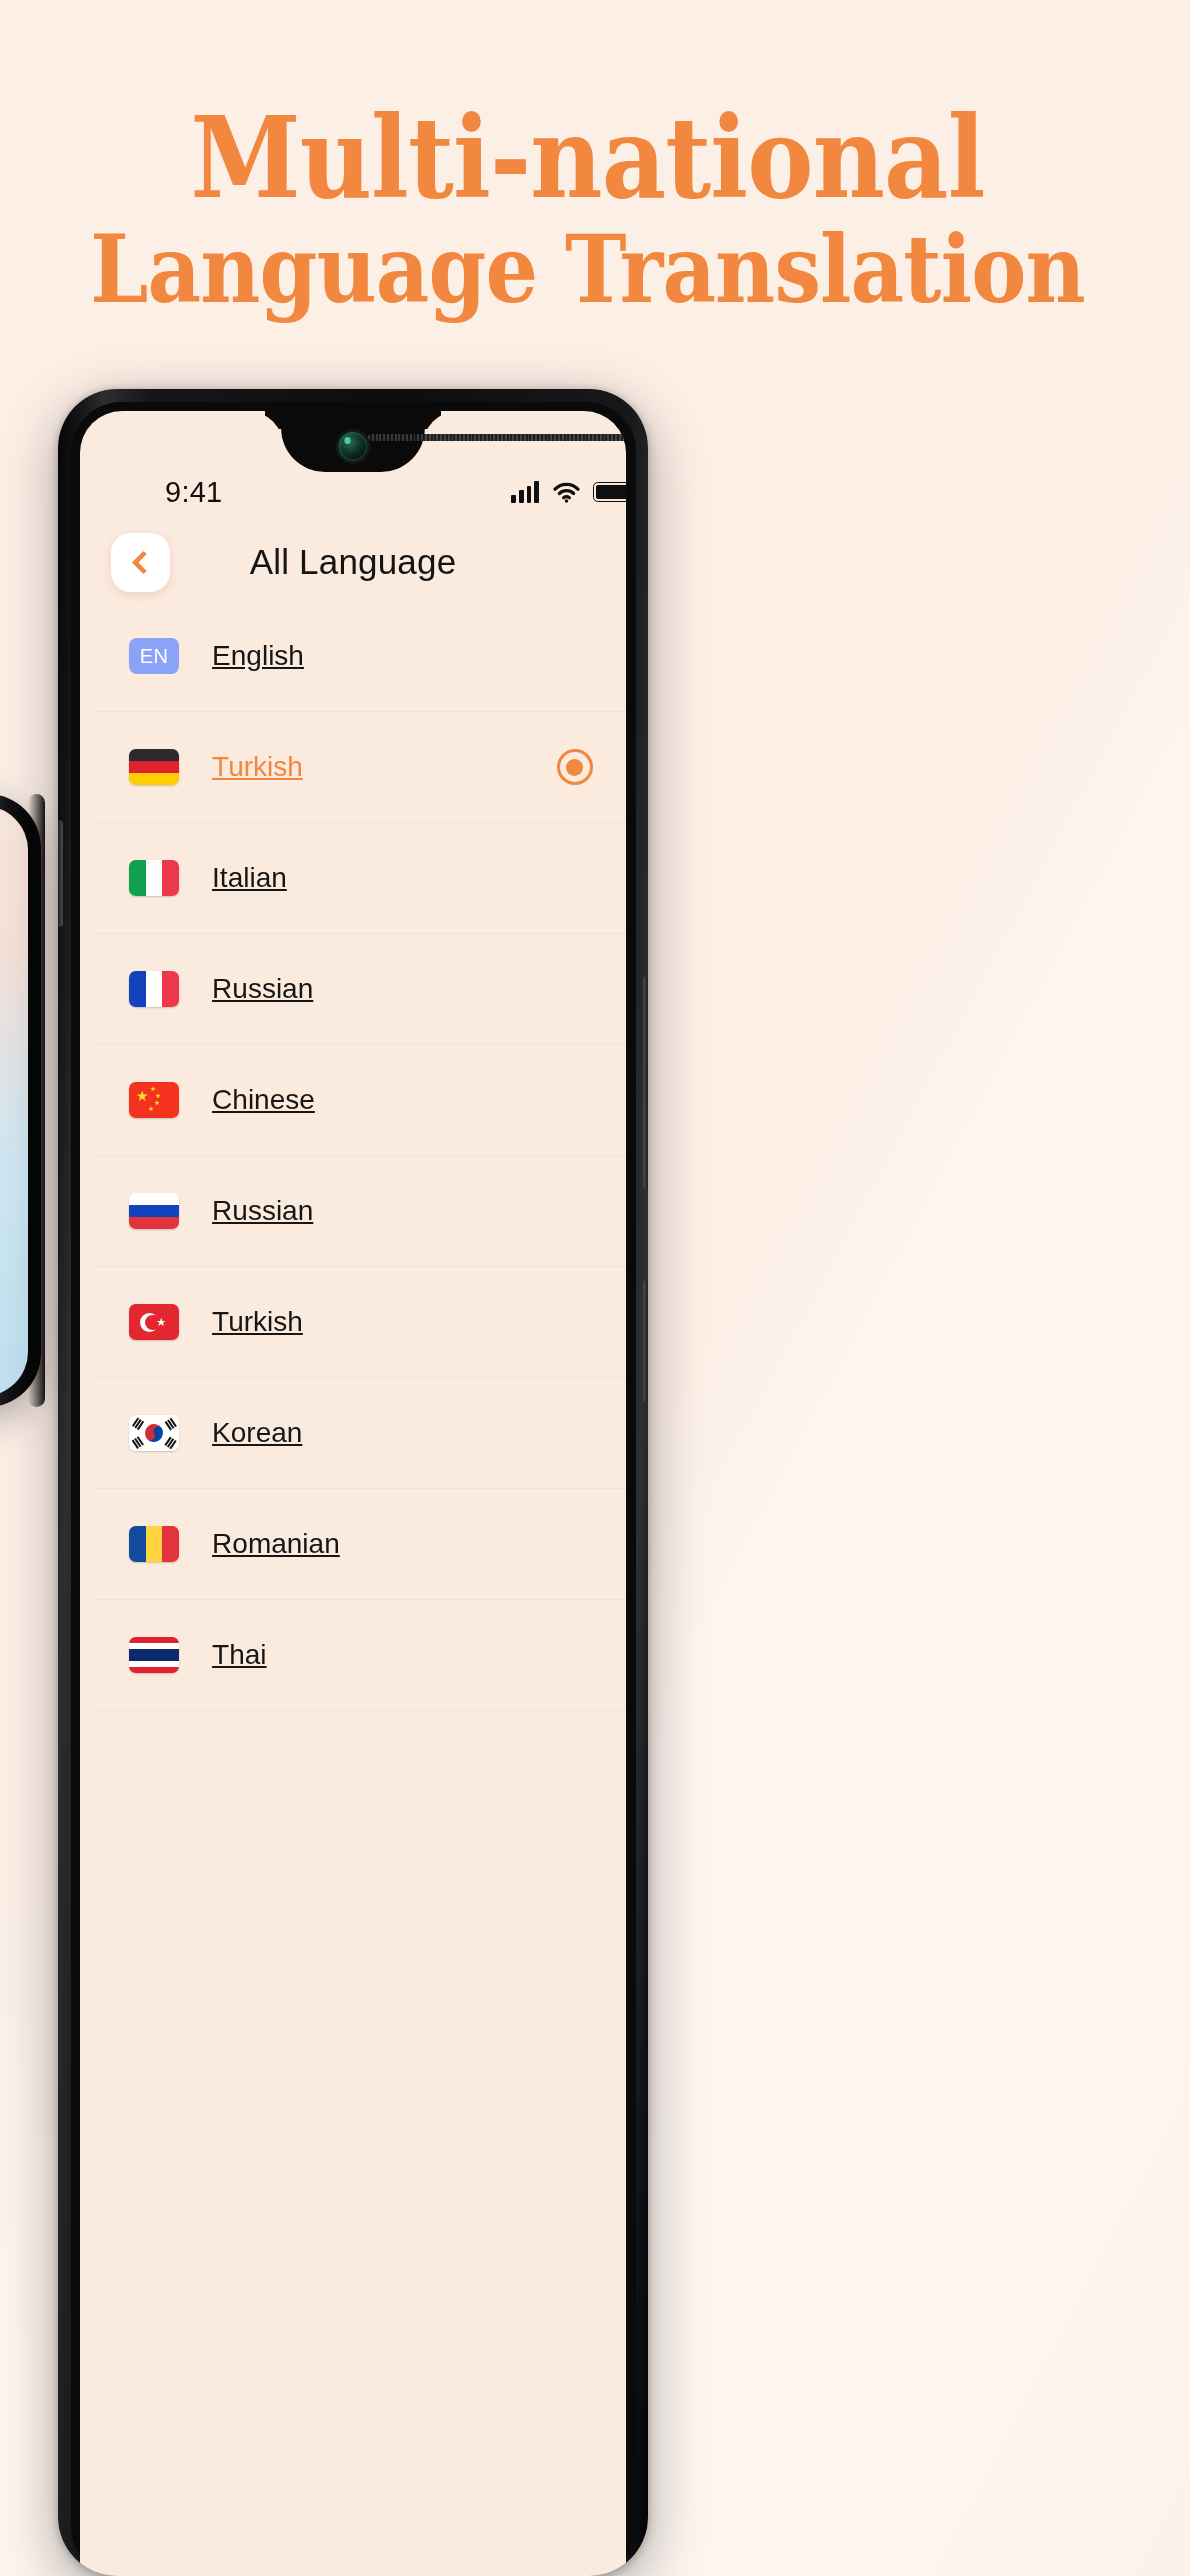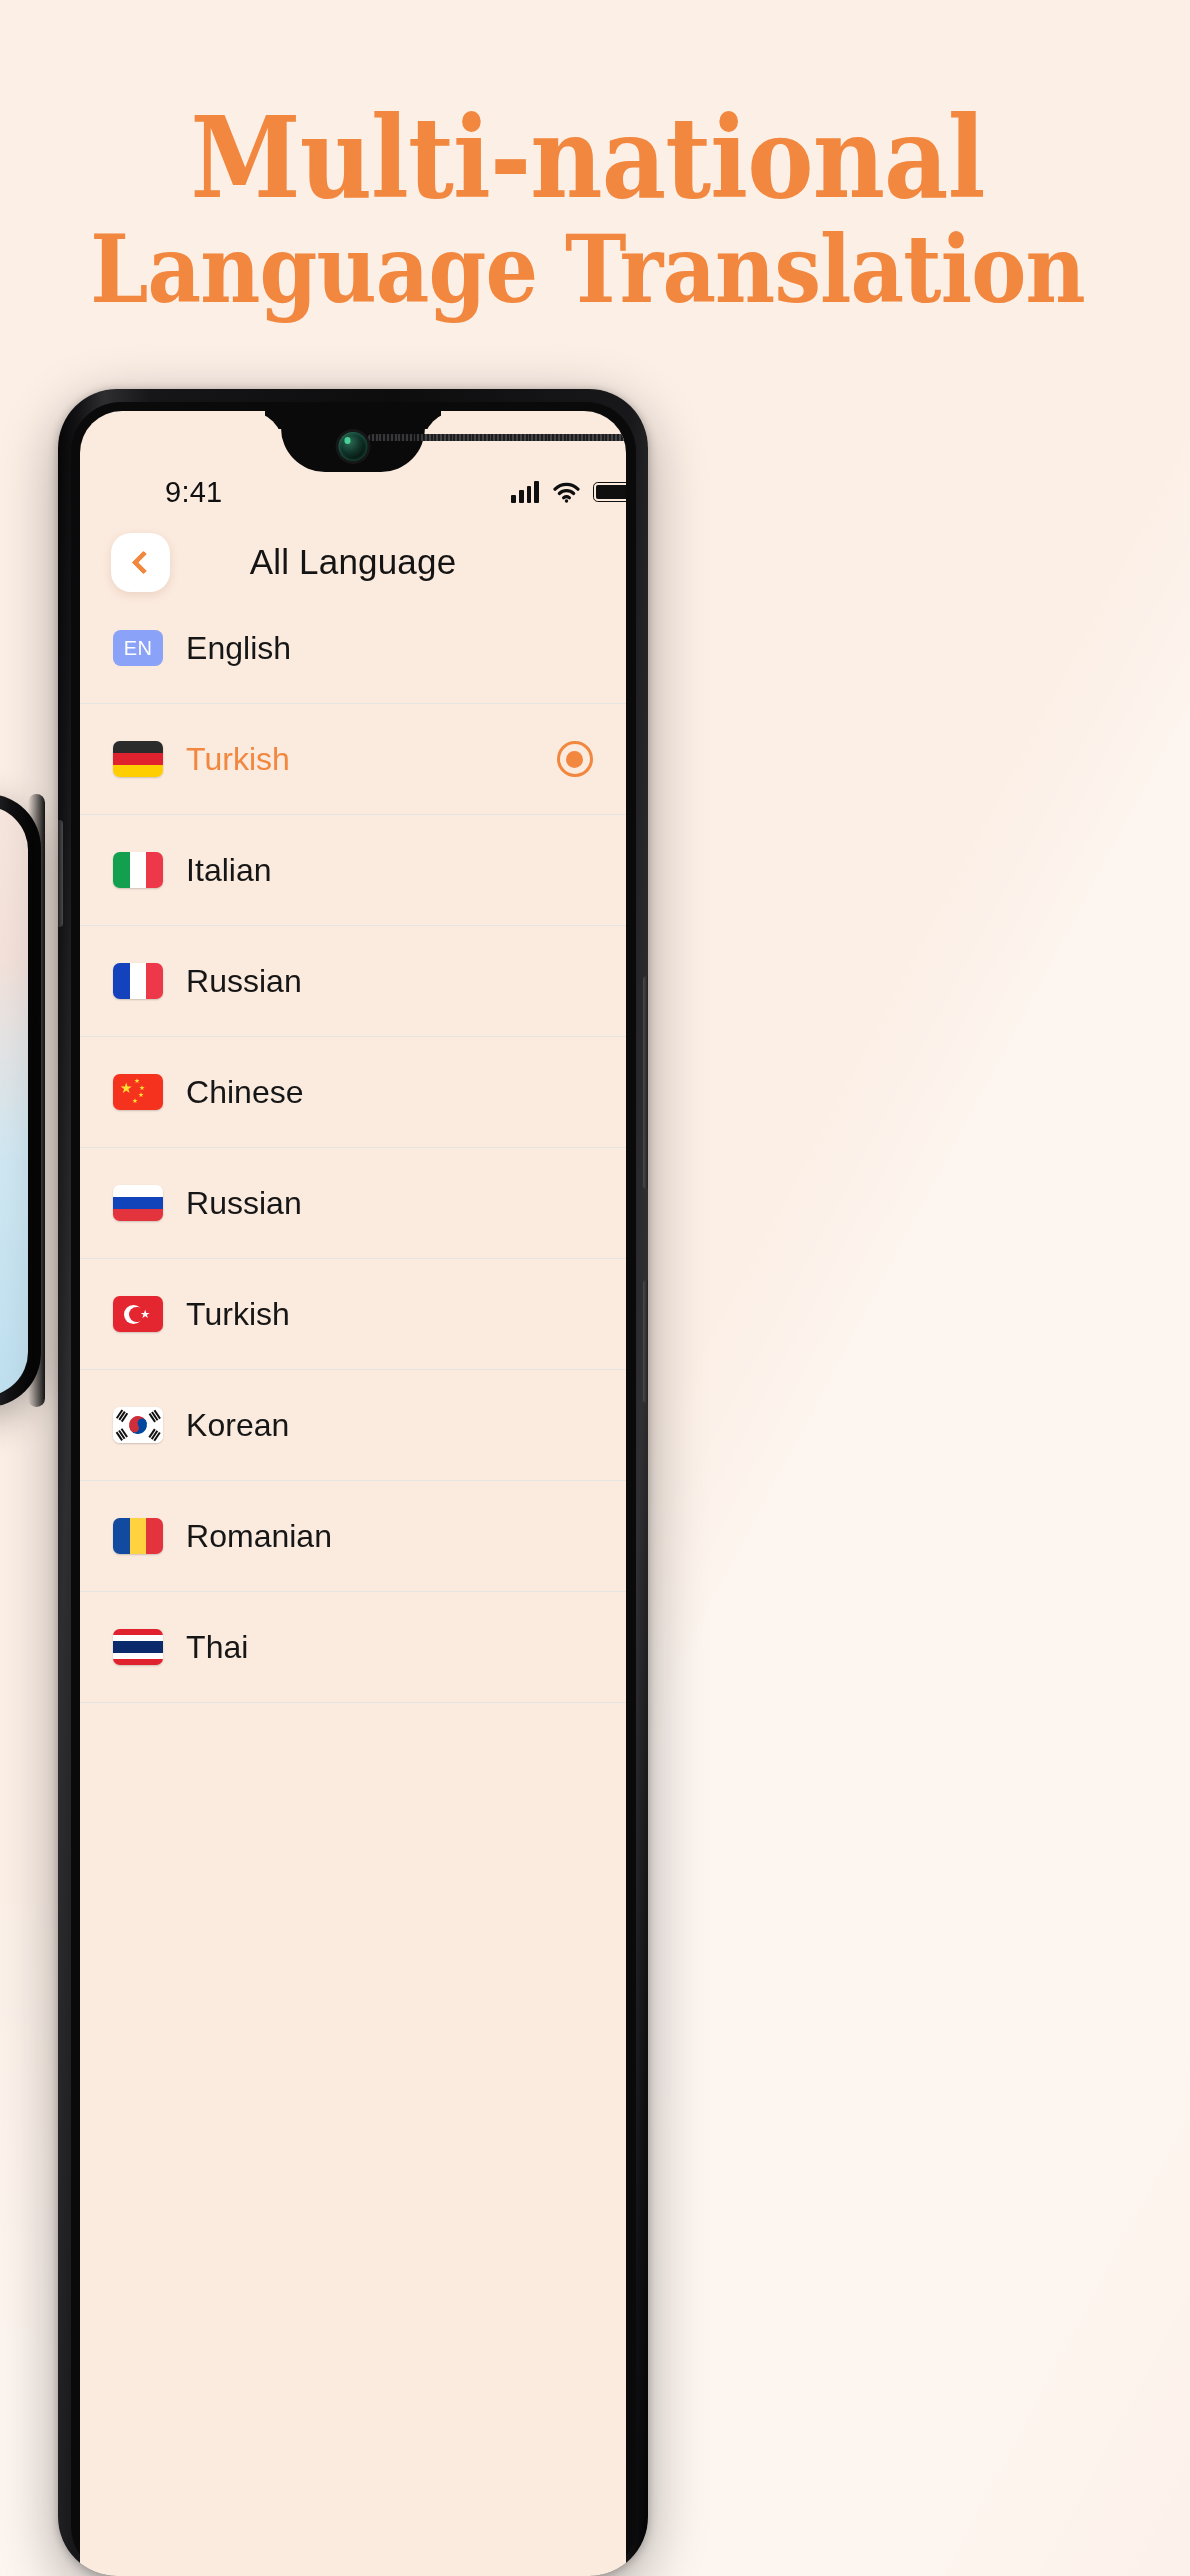--- a/index.html
+++ b/index.html
@@ -173,37 +173,38 @@
   }
   .chev{ width:17px; height:17px; border-left:5.8px solid #f2873f; border-bottom:5.8px solid #f2873f;
          transform:rotate(45deg); margin-left:5.8px; border-radius:1.9px; }
   .app-title{
     width:100%; text-align:center; font-size:35px; color:#141414; font-weight:400;
     letter-spacing:0.2px;
   }
 
   
   .lang-list{
-    position:absolute; left:0; top:182px; width:100%;
+    position:absolute; left:0; top:190px; width:100%;
     z-index:3;
+    padding-left:16px;
   }
   .lang-row{
     display:flex; align-items:center;
     height:111px;
     padding:0 33px;
     border-bottom:1.9px solid #e6e4e0;
     cursor:pointer;
   }
   .lang-row:last-child{ }
   .flag{
     width:50px; height:36px; border-radius:6.7px; overflow:hidden;
     flex:0 0 auto; position:relative;
     box-shadow:0 1px 1.9px rgba(0,0,0,.18);
   }
-  .lang-name{ margin-left:23px; font-size:32px; color:#161616; }
+  .lang-name{ margin-left:33px; font-size:28px; color:#161616;text-decoration:underline; }
   .lang-row.selected .lang-name{ color:#f2873f; }
   .radio{
     margin-left:auto; width:36px; height:36px; border-radius:50%;
     border:3.8px solid #f2873f; display:flex; align-items:center; justify-content:center;
   }
   .radio .dot{ width:17px; height:17px; border-radius:50%; background:#f2873f; }
 
   
   .badge-en{
     width:50px; height:36px; border-radius:7.7px; background:#8aa2f7;

